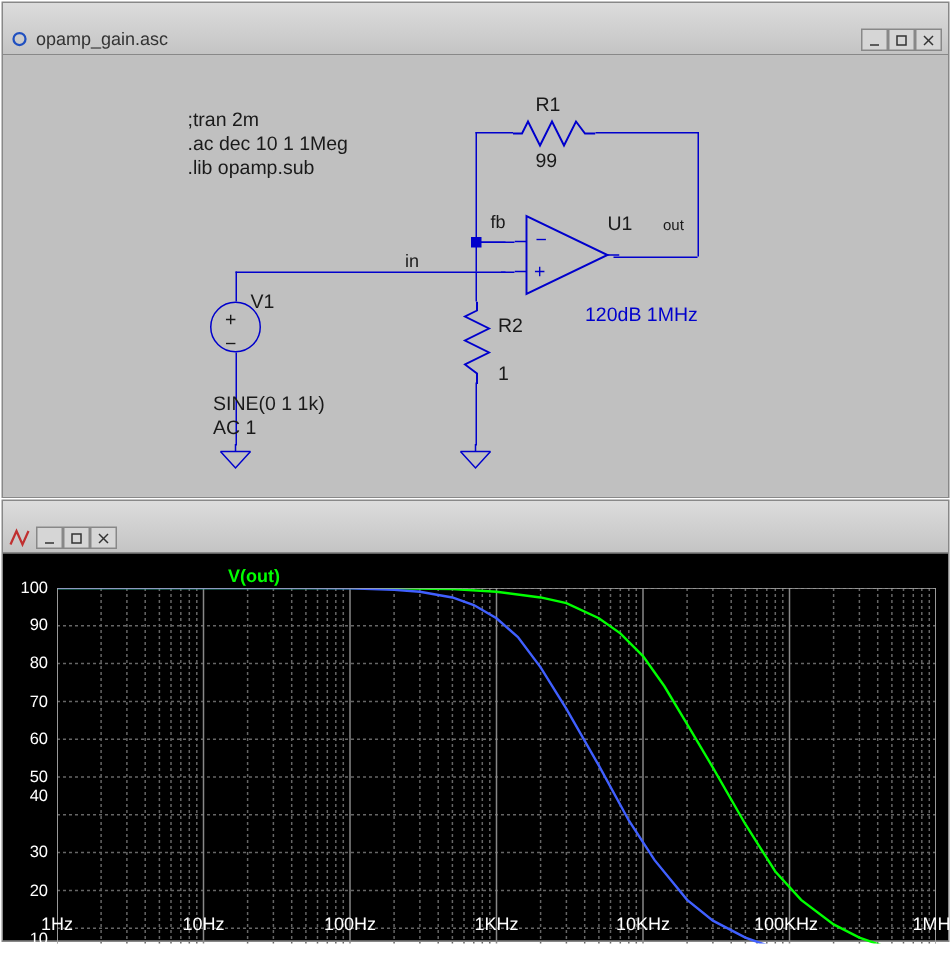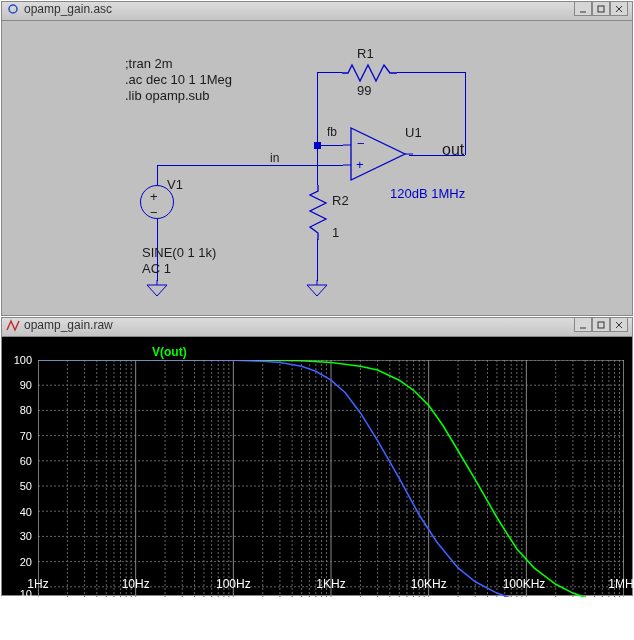--- a/index.html
+++ b/index.html
@@ -1,19 +1,19 @@
 <!DOCTYPE html>
 <html><head>
 <meta charset="utf-8">
 <style>
   * { box-sizing: border-box; margin: 0; padding: 0; }
   body { font-family: Arial, sans-serif; font-size: 12px; background: #fff; width: 634px; }
 
   .window { border: 1px solid #888; margin: 1px; }
-  .titlebar { background: linear-gradient(#dcdcdc,#c4c4c4); height: 19px; display: flex; align-items: flex-end; padding: 4px 4px; border-bottom: 1px solid #888; }
+  .titlebar { background: linear-gradient(#dcdcdc,#c4c4c4); height: 19px; display: flex; align-items: flex-start; padding: 17px 4px; border-bottom: 1px solid #888; }
   .titlebar .icon { width: 14px; height: 14px; margin-right: 4px; display: flex; align-items: center; justify-content: center; }
   .titlebar .title { flex: 1; font-size: 12px; color: #333; }
   .winbtns { display: flex; gap: 0; }
   .winbtn { width: 18px; height: 15px; background: #d6d6d6; border: 1px solid #888; display: flex; align-items: center; justify-content: center; font-size: 10px; color: #333; }
 
   
   .schematic-body { position: relative; height: 294px; background: #c0c0c0; overflow: hidden; }
   .sch-text { position: absolute; font-family: Arial; font-size: 13px; color: #1a1a1a; white-space: pre; }
   .sch-text.blue { color: #0000cc; }
   .sch-line { position: absolute; background: #0000cc; }
@@ -119,21 +119,21 @@
       <line x1="0" y1="41" x2="8" y2="41" stroke="#0000cc"></line>
       <line x1="62" y1="30" x2="70" y2="30" stroke="#0000cc"></line>
       <text x="14" y="24" font-size="13" fill="#0000cc">−</text>
       <text x="13" y="45" font-size="13" fill="#0000cc">+</text>
     </svg>
     <div class="sch-text" style="left:403px;top:104px">U1</div>
     <div class="sch-text blue" style="left:388px;top:165px">120dB 1MHz</div>
 
     <div class="sch-text" style="left:268px;top:130px;font-size:12px">in</div>
     <div class="sch-text" style="left:325px;top:104px;font-size:12px">fb</div>
-    <div class="sch-text" style="left:440px;top:120px;font-size:16px">out</div>
+    <div class="sch-text" style="left:440px;top:108px;font-size:10px">out</div>
 
     <div class="src" style="left:138px;top:164px"></div>
     <div class="sch-text" style="left:148px;top:168px">+</div>
     <div class="sch-text" style="left:148px;top:184px">−</div>
     <div class="sch-text" style="left:165px;top:156px">V1</div>
     <div class="sch-text" style="left:140px;top:224px">SINE(0 1 1k)</div>
     <div class="sch-text" style="left:140px;top:240px">AC 1</div>
 
     <svg class="gnd" style="left:143px;top:259px" width="24" height="18">
       <line x1="12" y1="0" x2="12" y2="5" stroke="#0000cc"></line>
@@ -148,21 +148,20 @@
   </div>
 </div>
 
 <div class="window">
   <div class="titlebar">
     <span class="icon">
       <svg width="14" height="14">
           <polyline points="1,12 5,3 9,12 13,3" fill="none" stroke="#c03030" stroke-width="1.5"></polyline>
         </svg>
     </span>
-    <span class="title">opamp_gain.raw</span>
     <div class="winbtns">
       <div class="winbtn">
           <svg width="10" height="10">
             <line x1="2" y1="8" x2="8" y2="8" stroke="#333"></line>
           </svg>
         </div>
       <div class="winbtn">
           <svg width="10" height="10">
             <rect x="2" y="2" width="6" height="6" fill="none" stroke="#333"></rect>
           </svg>
@@ -250,21 +249,21 @@
         <polyline points="0,0 29.40059624318216,0 68.2660704234845,0 97.66666666666666,0 127.06726290984884,0 165.93273709015116,0 195.33333333333331,0 224.73392957651552,0.25199999999998113 263.5994037568178,0.7560000000000002 293,2.5200000000000102 322.4005962431822,6.300000000000011 339.59884254428704,10.080000000000013 361.2660704234845,20.159999999999997 375.5379085747258,30.24000000000001 390.66666666666663,45.360000000000014 404.9385048179079,65.52000000000001 420.06726290984886,90.72 437.2655092109537,119.69999999999999 458.93273709015114,157.5 478.86845539621316,189 496.0667016973181,207.9 517.7339295765155,224.28 534.9321758776204,233.1 556.5994037568178,240.66 576.5351220628799,244.944 586,246.204" fill="none" stroke="#00ff00" stroke-width="1.6"></polyline>
         <polyline points="0,0 29.40059624318216,0 68.2660704234845,0 97.66666666666666,0 127.06726290984884,0 165.93273709015116,0 195.33333333333331,0.25199999999998113 224.73392957651552,1.259999999999991 241.93217587762038,2.5200000000000102 263.5994037568178,6.300000000000011 277.8712419080591,11.340000000000003 293,20.159999999999997 307.27183815124124,32.75999999999999 322.4005962431822,52.91999999999999 339.59884254428704,80.63999999999999 361.2660704234845,118.44 381.2017887295465,154.98000000000002 398.4000350306514,181.44 420.06726290984886,207.9 437.2655092109537,221.76 458.93273709015114,233.1 478.86845539621316,240.156 496.0667016973181,243.936 517.7339295765155,246.96 534.9321758776204,248.472 556.5994037568178,249.48 576.5351220628799,250.236 586,250.74" fill="none" stroke="#4060ff" stroke-width="1.6"></polyline>
         <rect x="0" y="0" width="586" height="252" fill="none" stroke="#aaa"></rect>
       </svg>
 
     <div id="ylabels">
         <div class="ylabel" style="top:269px">0</div>
         <div class="ylabel" style="top:251px">10</div>
         <div class="ylabel" style="top:218.6px">20</div>
         <div class="ylabel" style="top:193.4px">30</div>
-        <div class="ylabel" style="top:169px">40</div>
+        <div class="ylabel" style="top:156px">40</div>
         <div class="ylabel" style="top:143px">50</div>
         <div class="ylabel" style="top:117.80000000000001px">60</div>
         <div class="ylabel" style="top:92.60000000000002px">70</div>
         <div class="ylabel" style="top:67.39999999999998px">80</div>
         <div class="ylabel" style="top:42.19999999999999px">90</div>
         <div class="ylabel" style="top:17px">100</div>
       </div>
     <div id="xlabels">
         <div class="xlabel" style="left:36px">1Hz</div>
         <div class="xlabel" style="left:133.66666666666666px">10Hz</div>

